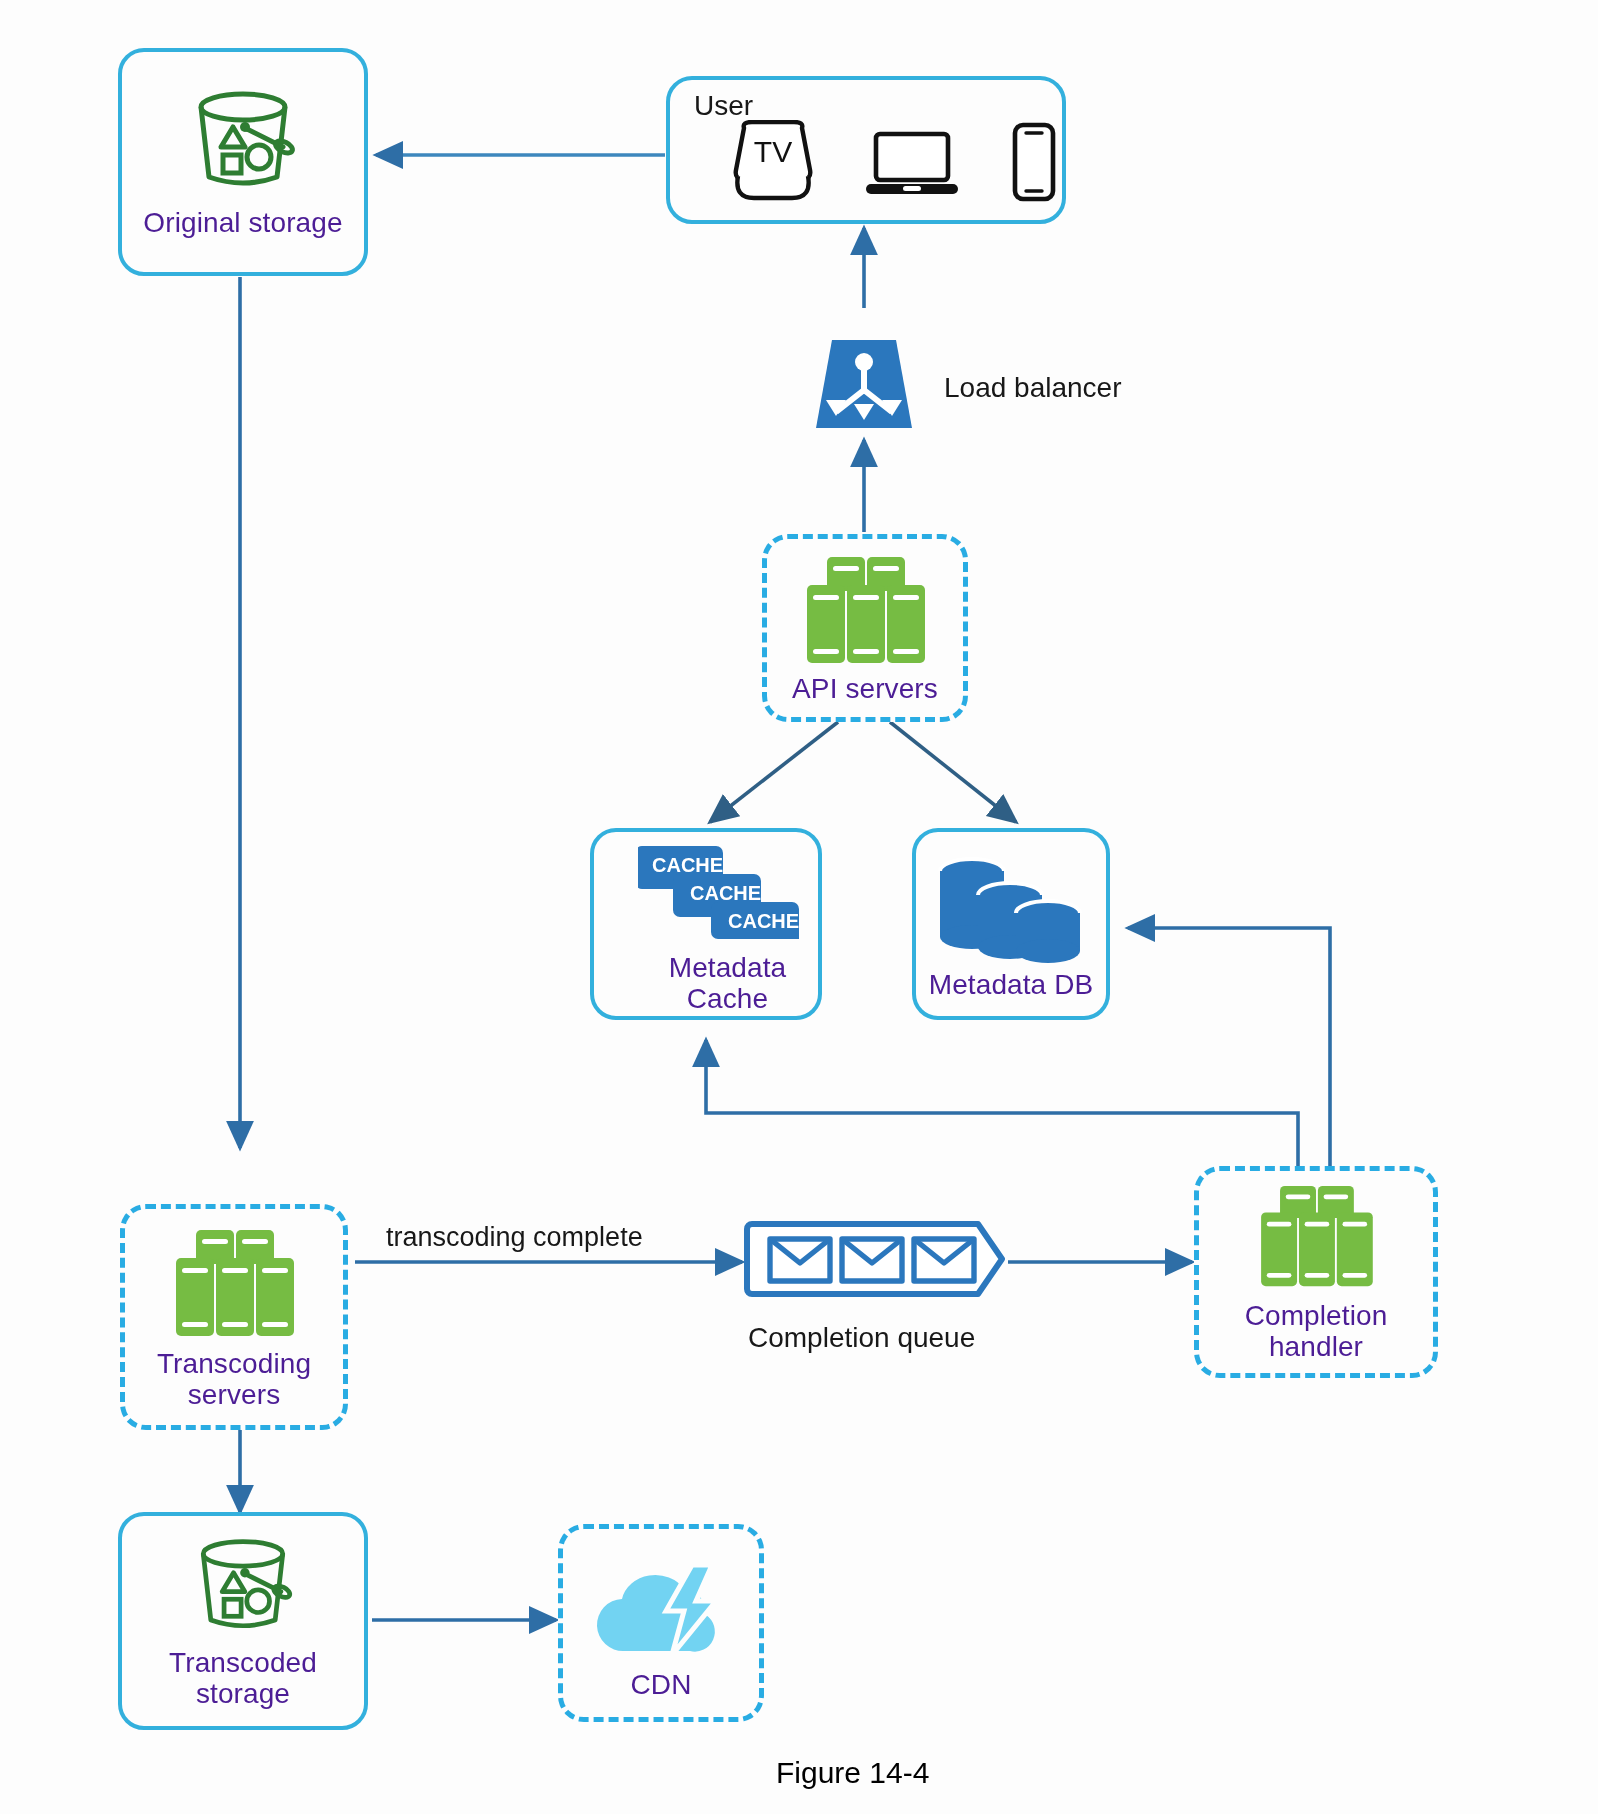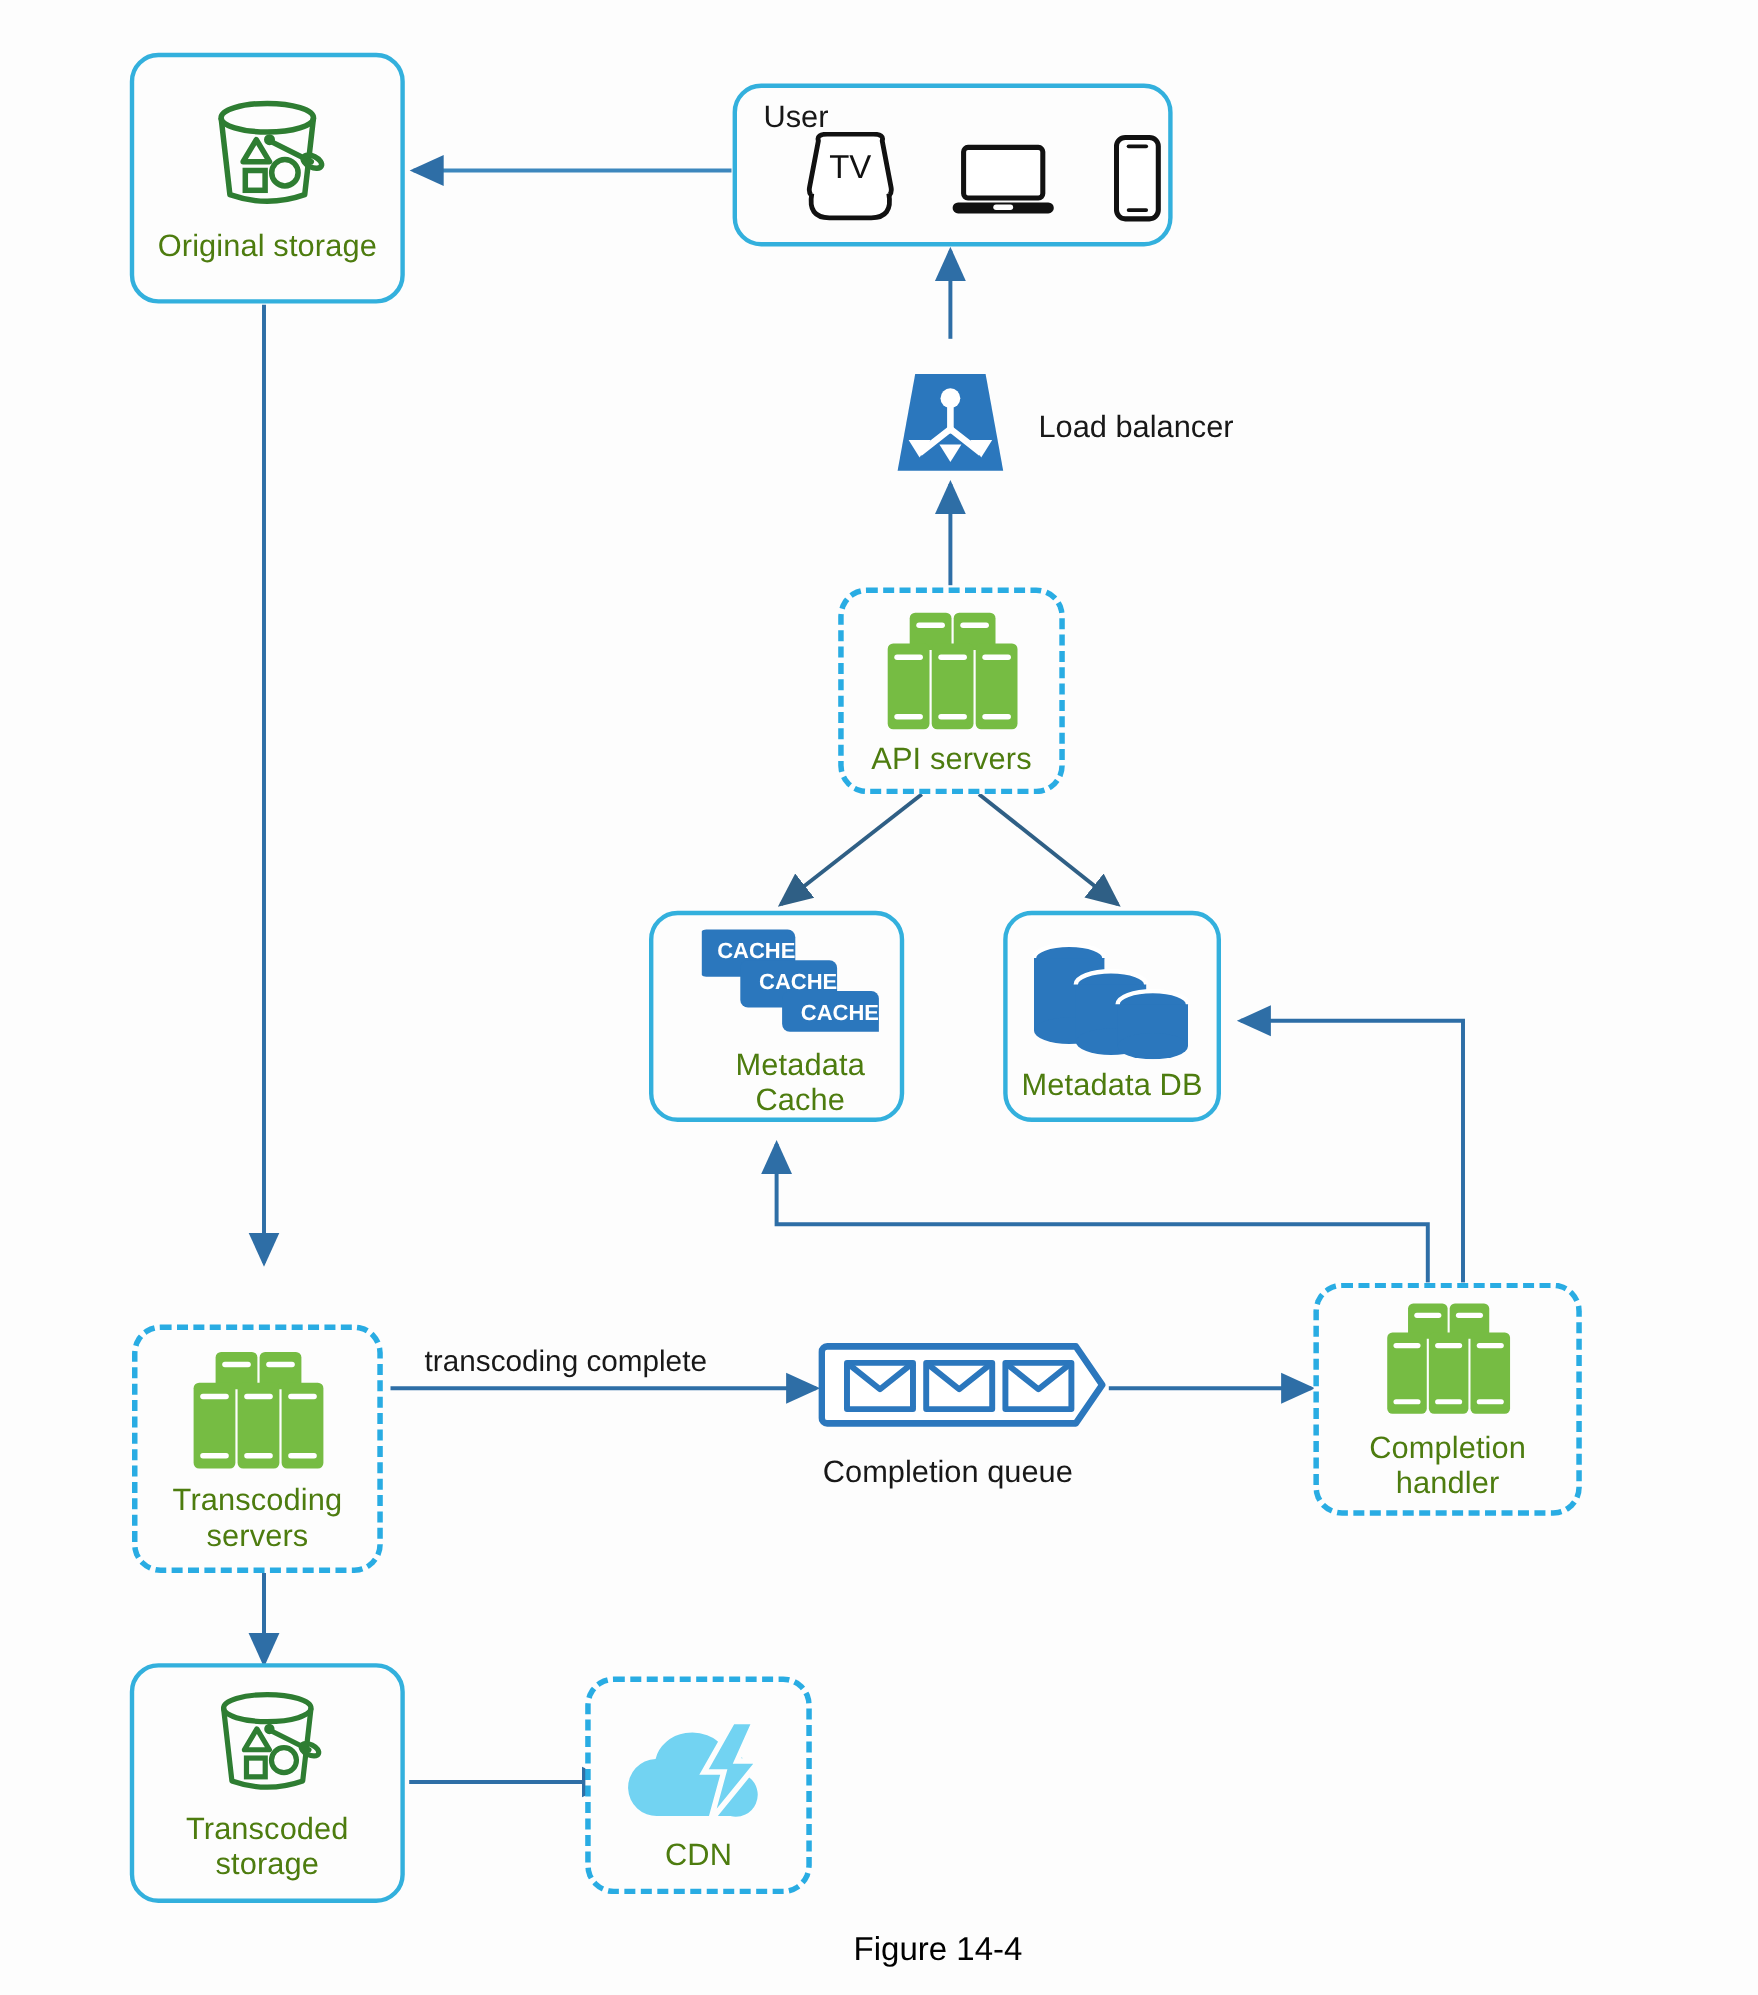--- a/index.html
+++ b/index.html
@@ -44,21 +44,21 @@
     border-radius: 26px;
     background: #fdfdfd;
   }
   .plain-box {
     background: transparent;
   }
   .node-label {
     font-size: 28px;
     line-height: 1.12;
     text-align: center;
-    color: #4d7c0f;
+    color: #4c1d95;
     letter-spacing: .1px;
   }
   .outside-label {
     position: absolute;
     font-size: 28px;
     color: #181818;
     white-space: pre;
   }
   .edge-label {
     position: absolute;
@@ -352,21 +352,21 @@
         <path d="M64,44 L100,62" stroke="#2e7d32" stroke-width="5" fill="none" stroke-linecap="round"></path>
         <ellipse cx="101" cy="62" rx="9" ry="5" transform="rotate(26 101 62)" fill="none" stroke="#2e7d32" stroke-width="5"></ellipse>
       </svg>
     </span>
     <div class="node-label" style="margin-top:4px;">
       <div>Transcoded</div>
       <div>storage</div>
     </div>
   </div>
 
-  <div class="node dashed-box" style="left:532px; top:1524px; width:206px; height:198px;">
+  <div class="node dashed-box" style="left:558px; top:1524px; width:206px; height:198px;">
     <span style="margin-top:10px;">
       <svg width="162" height="106" viewBox="0 0 162 106">
         <path d="M44,96 a26,26 0 0 1 -2,-52 a34,30 0 0 1 62,-10 a24,24 0 0 1 22,26 a20,20 0 0 1 -16,36 z" fill="#72d3f2"></path>
         <path d="M112,10 L86,56 L104,56 L92,100 L136,46 L116,46 L132,10 Z" fill="#72d3f2"></path>
         <path d="M112,10 L86,56 L104,56 L92,100 L136,46 L116,46 L132,10 Z" fill="none" stroke="#fdfdfd" stroke-width="5"></path>
       </svg>
     </span>
     <div class="node-label" style="margin-top:4px;">CDN</div>
   </div>
 

